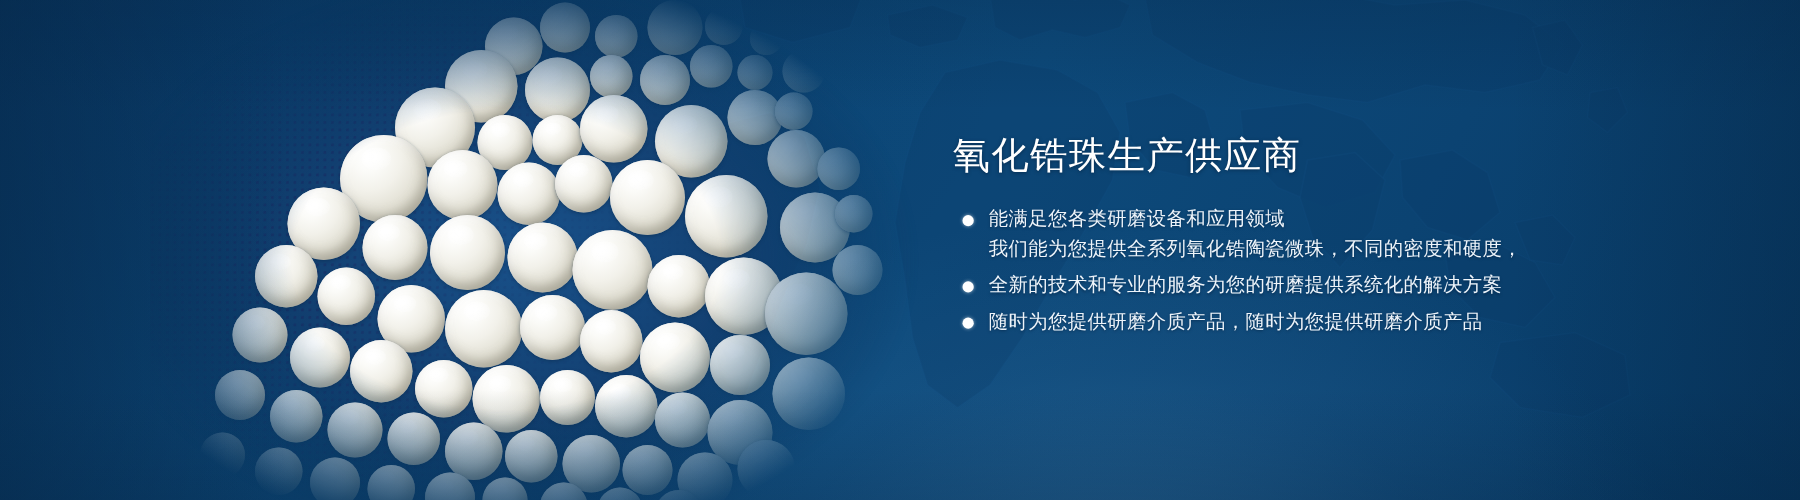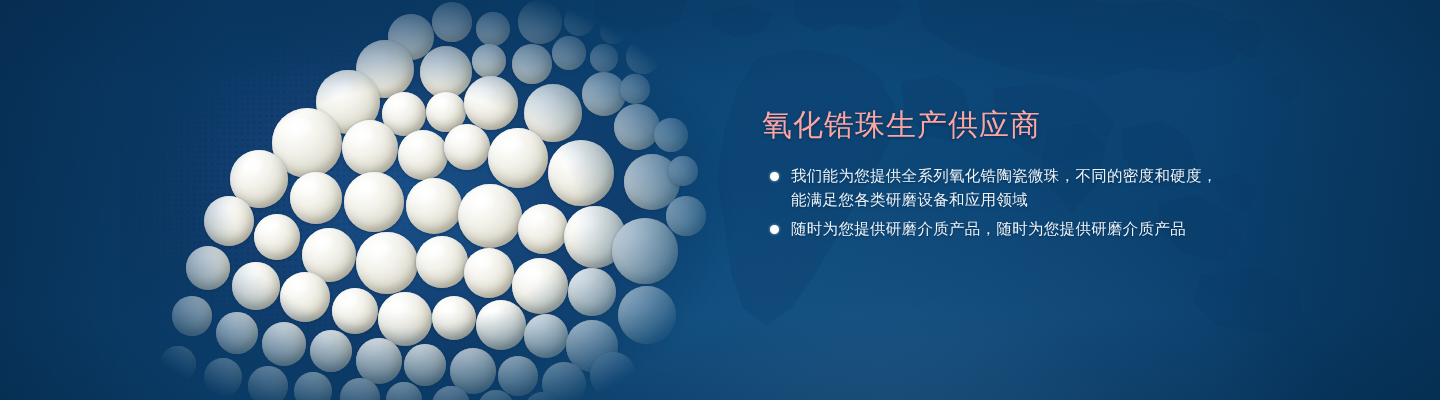--- a/index.html
+++ b/index.html
@@ -96,21 +96,21 @@
   
   .content {
     position:absolute;
     left:762px; top:106px;
     width:560px;
   }
   .headline {
     font-size:30px;
     line-height:38px;
     letter-spacing:1px;
-    color:#fca5a5;
+    color:#ffffff;
     font-weight:400;
     text-shadow:0 1px 3px rgba(4,30,58,0.65);
     white-space:nowrap;
   }
   .bullets {
     margin-top:20px;
     list-style:none;
   }
   .bullet-item {
     position:relative;
@@ -255,22 +255,26 @@
       </div>
   </div>
 
   <div class="bg-vignette"></div>
 
   <div class="content">
     <h1 class="headline">氧化锆珠生产供应商</h1>
     <ul class="bullets">
       <li class="bullet-item">
         <span class="bullet-dot"></span>
+        <span class="bullet-line">能满足您各类研磨设备和应用领域</span>
         <span class="bullet-line">我们能为您提供全系列氧化锆陶瓷微珠，不同的密度和硬度，</span>
-        <span class="bullet-line">能满足您各类研磨设备和应用领域</span>
+      </li>
+      <li class="bullet-item">
+        <span class="bullet-dot"></span>
+        <span class="bullet-line">全新的技术和专业的服务为您的研磨提供系统化的解决方案</span>
       </li>
       <li class="bullet-item">
         <span class="bullet-dot"></span>
         <span class="bullet-line">随时为您提供研磨介质产品，随时为您提供研磨介质产品</span>
       </li>
     </ul>
   </div>
 
 </div>
 

